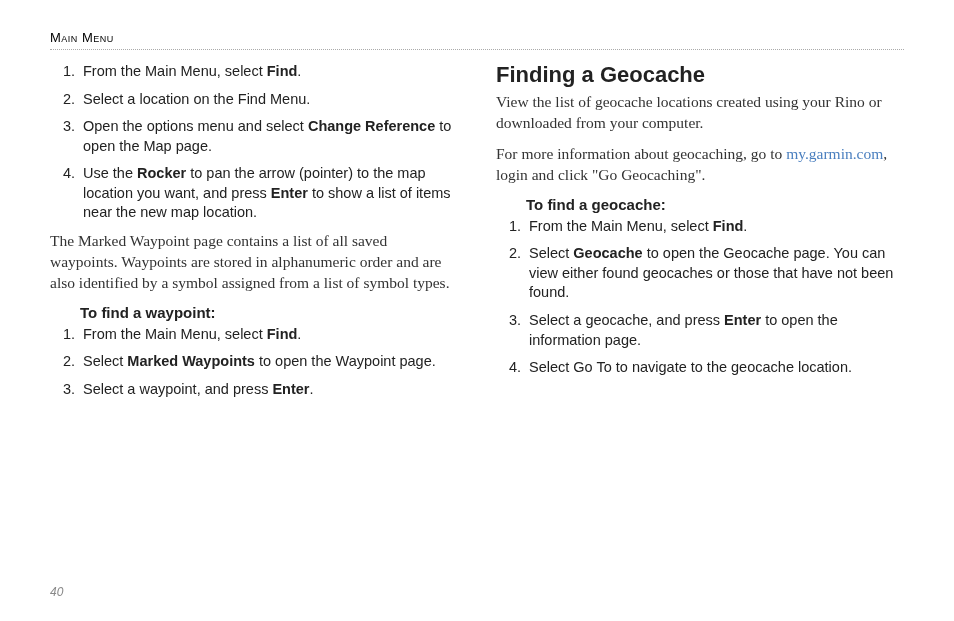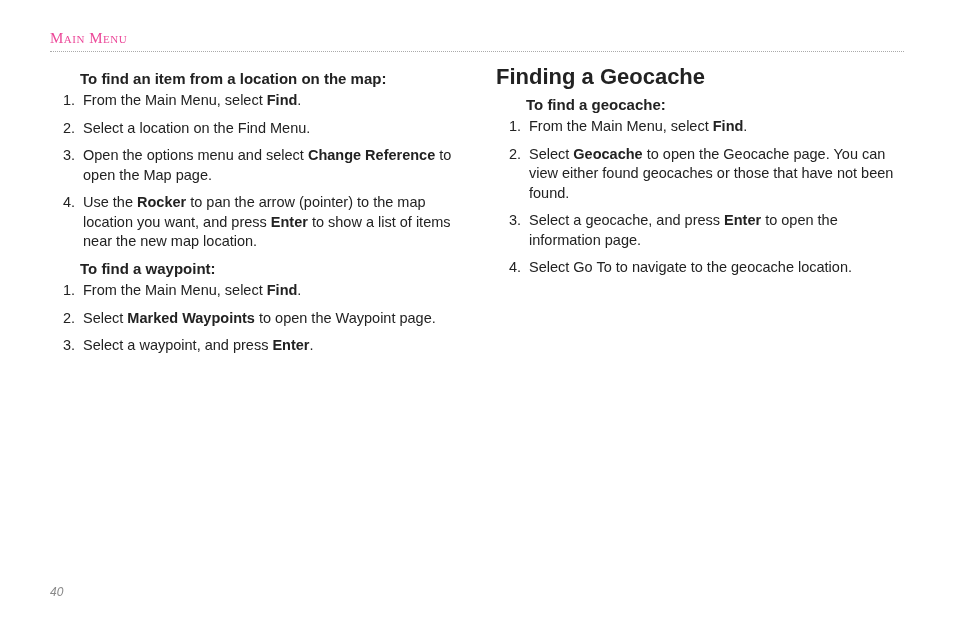--- a/index.html
+++ b/index.html
@@ -7,25 +7,24 @@
     width: 954px;
     height: 621px;
     background: #fff;
     font-family: "Helvetica Neue", Arial, sans-serif;
     color: #222;
     padding: 30px 50px 20px 50px;
     position: relative;
   }
   .header-label {
     font-variant: small-caps;
-    font-size: 15px;
-    color: #ec4899;
+    font-size: 13px;
+    color: #000000;
     letter-spacing: 0.5px;
     margin-bottom: 4px;
-    font-family: Liberation Serif, serif;
   }
   .hr {
     border: none;
     border-top: 1px dotted #aaa;
     margin-bottom: 12px;
   }
   .columns {
     display: flex;
     gap: 38px;
   }
@@ -82,55 +81,63 @@
 </head>
 <body>
 
 <div class="header-label">Main Menu</div>
 <hr class="hr">
 
 <div class="columns">
 
   <div class="col">
 
-    <div class="sub-title">To find an item from a location on the map:</div>
     <ol>
       <li>
         <span>From the Main Menu, select </span><span class="b">Find</span><span>.</span>
       </li>
       <li>
         <span>Select a location on the Find Menu.</span>
       </li>
       <li>
         <span>Open the options menu and select </span><span class="b">Change Reference</span><span> to open the Map page.</span>
       </li>
       <li>
         <span>Use the </span><span class="b">Rocker</span><span> to pan the arrow (pointer) to the map location you want, and press </span><span class="b">Enter</span><span> to show a list of items near the new map location.</span>
       </li>
     </ol>
 
+    <div class="body-serif">
+      <p>The Marked Waypoint page contains a list of all saved waypoints. Waypoints are stored in alphanumeric order and are also identified by a symbol assigned from a list of symbol types.</p>
+    </div>
 
     <div class="sub-title">To find a waypoint:</div>
     <ol>
       <li>
         <span>From the Main Menu, select </span><span class="b">Find</span><span>.</span>
       </li>
       <li>
         <span>Select </span><span class="b">Marked Waypoints</span><span> to open the Waypoint page.</span>
       </li>
       <li>
         <span>Select a waypoint, and press </span><span class="b">Enter</span><span>.</span>
       </li>
     </ol>
 
   </div>
 
   <div class="col">
 
     <div class="section-title" style="margin-top:0;">Finding a Geocache</div>
+    <div class="body-serif">
+      <p>View the list of geocache locations created using your Rino or downloaded from your computer.</p>
+      <p>
+        <span>For more information about geocaching, go to </span><span class="link">my.garmin.com</span><span>, login and click "Go Geocaching".</span>
+      </p>
+    </div>
 
     <div class="sub-title">To find a geocache:</div>
     <ol>
       <li>
         <span>From the Main Menu, select </span><span class="b">Find</span><span>.</span>
       </li>
       <li>
         <span>Select </span><span class="b">Geocache</span><span> to open the Geocache page. You can view either found geocaches or those that have not been found.</span>
       </li>
       <li>

